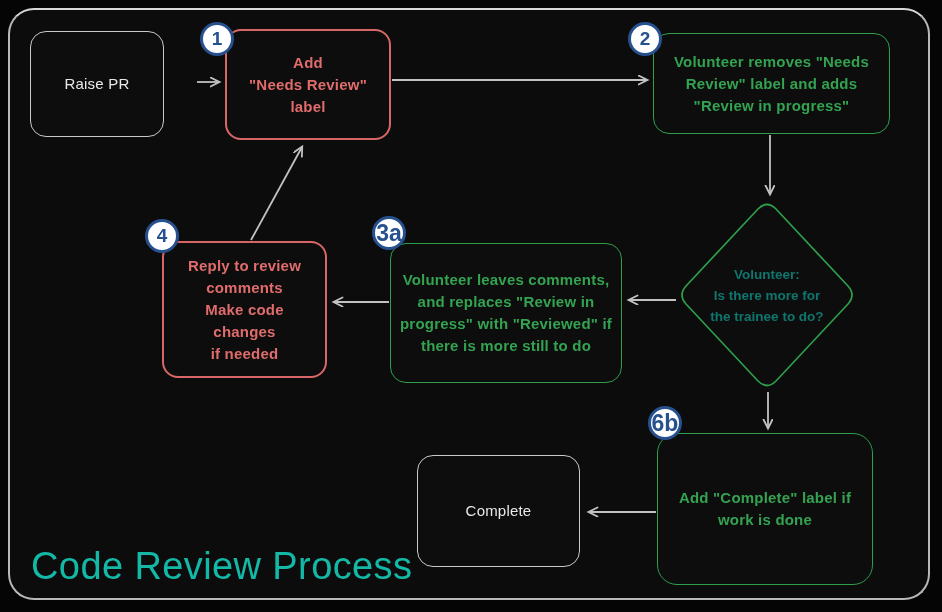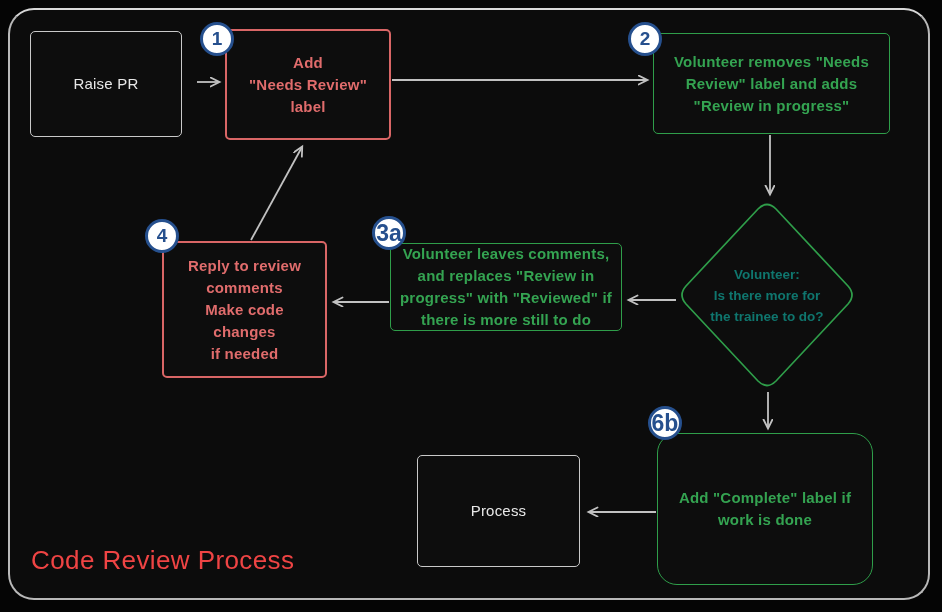--- a/index.html
+++ b/index.html
@@ -18,21 +18,21 @@
     border-radius:26px;
     background:#0c0c0c;
     box-sizing:border-box;
   }
   #arrows{position:absolute;left:0;top:0;width:942px;height:612px;pointer-events:none;}
   .node{
     position:absolute;
     box-sizing:border-box;
     display:flex;align-items:center;justify-content:center;
     text-align:center;
-    border-radius:5px;
+    border-radius:16px;
     background:#0d0d0d;
     padding:4px 8px;
     z-index:2;
   }
   .node-label{
     white-space:pre-line;
     font-size:15px;
     line-height:22px;
     font-weight:600;
     letter-spacing:0.2px;
@@ -61,23 +61,23 @@
     display:flex;align-items:center;justify-content:center;
     text-align:center;
     color:#0f766e;
     font-size:13.5px;line-height:21px;font-weight:600;
     white-space:pre-line;
     z-index:2;
   }
   #page-title{
     position:absolute;
     left:31px;top:545px;
-    font-size:26px;
+    font-size:38px;
     font-weight:500;
-    color:#ef4444;
+    color:#14b8a6;
     letter-spacing:0.4px;
     z-index:2;
   }
 </style>
 </head>
 <body>
 
 <div id="canvas">
 
   <div id="frame"></div>
@@ -94,61 +94,61 @@
       <path d="M770,135 L770,194" marker-end="url(#ah)"></path>
       <path d="M676,300 L629,300" marker-end="url(#ah)"></path>
       <path d="M389,302 L334,302" marker-end="url(#ah)"></path>
       <path d="M251,240 L302,147" marker-end="url(#ah)"></path>
       <path d="M768,392 L768,428" marker-end="url(#ah)"></path>
       <path d="M656,512 L589,512" marker-end="url(#ah)"></path>
     </g>
     <path d="M 686,286 L 758,209 Q 767,200 776,209 L 848,286 Q 856,295 848,304 L 776,381 Q 767,390 758,381 L 686,304 Q 678,295 686,286 Z" fill="#0d0d0d" stroke="#2f9e4a" stroke-width="1.7"></path>
   </svg>
 
-  <div class="node neutral-node" style="left:30px;top:31px;width:152px;height:106px;">
+  <div class="node neutral-node" style="left:30px;top:31px;width:134px;height:106px;">
     <span class="node-label">Raise PR</span>
   </div>
 
   <div class="node red-node" style="left:225px;top:29px;width:166px;height:111px;">
     <span class="node-label">Add
 "Needs Review"
 label</span>
   </div>
 
   <div class="node green-node" style="left:653px;top:33px;width:237px;height:101px;">
     <span class="node-label">Volunteer removes "Needs
 Review" label and adds
 "Review in progress"</span>
   </div>
 
   <div id="diamond-label">Volunteer:
 Is there more for
 the trainee to do?</div>
 
-  <div class="node green-node" style="left:390px;top:243px;width:232px;height:88px;">
+  <div class="node green-node" style="left:390px;top:243px;width:232px;height:140px;">
     <span class="node-label">Volunteer leaves comments,
 and replaces "Review in
 progress" with "Reviewed" if
 there is more still to do</span>
   </div>
 
   <div class="node red-node" style="left:162px;top:241px;width:165px;height:137px;">
     <span class="node-label">Reply to review
 comments
 Make code changes
 if needed</span>
   </div>
 
   <div class="node green-node" style="left:657px;top:433px;width:216px;height:152px;border-radius:20px;">
     <span class="node-label">Add "Complete" label if
 work is done</span>
   </div>
 
   <div class="node neutral-node" style="left:417px;top:455px;width:163px;height:112px;">
-    <span class="node-label">Process</span>
+    <span class="node-label">Complete</span>
   </div>
 
   <div class="badge badge-num" style="left:200px;top:22px;">1</div>
   <div class="badge badge-num" style="left:628px;top:22px;">2</div>
   <div class="badge badge-alnum" style="left:372px;top:216px;">3a</div>
   <div class="badge badge-num" style="left:145px;top:219px;">4</div>
   <div class="badge badge-alnum" style="left:648px;top:406px;">6b</div>
 
   <div id="page-title">Code Review Process</div>
 

